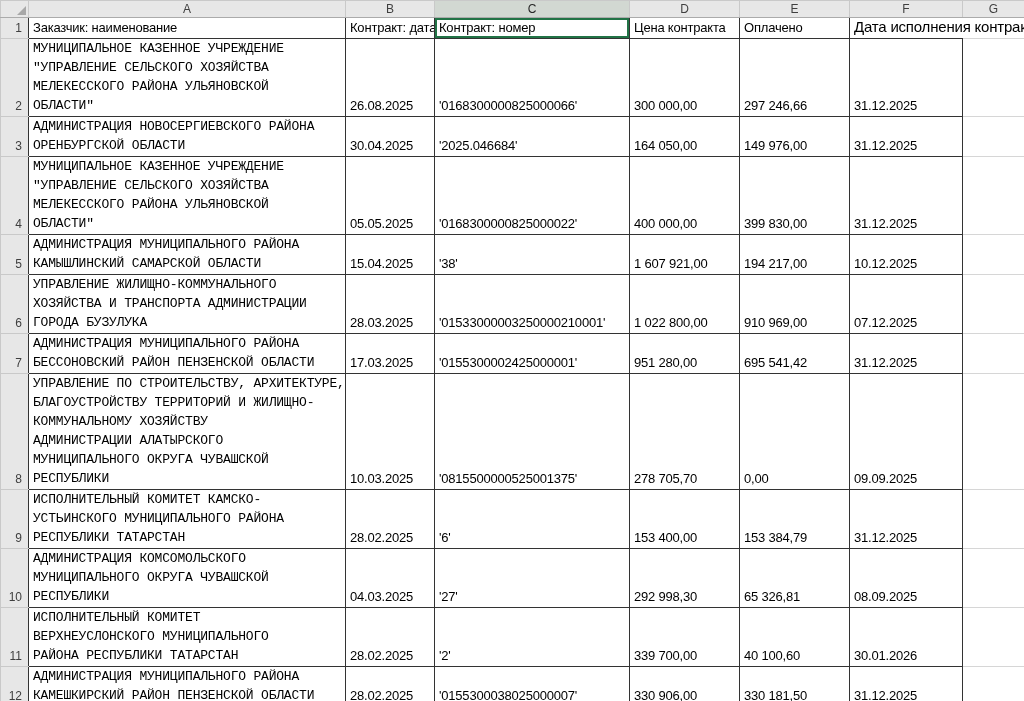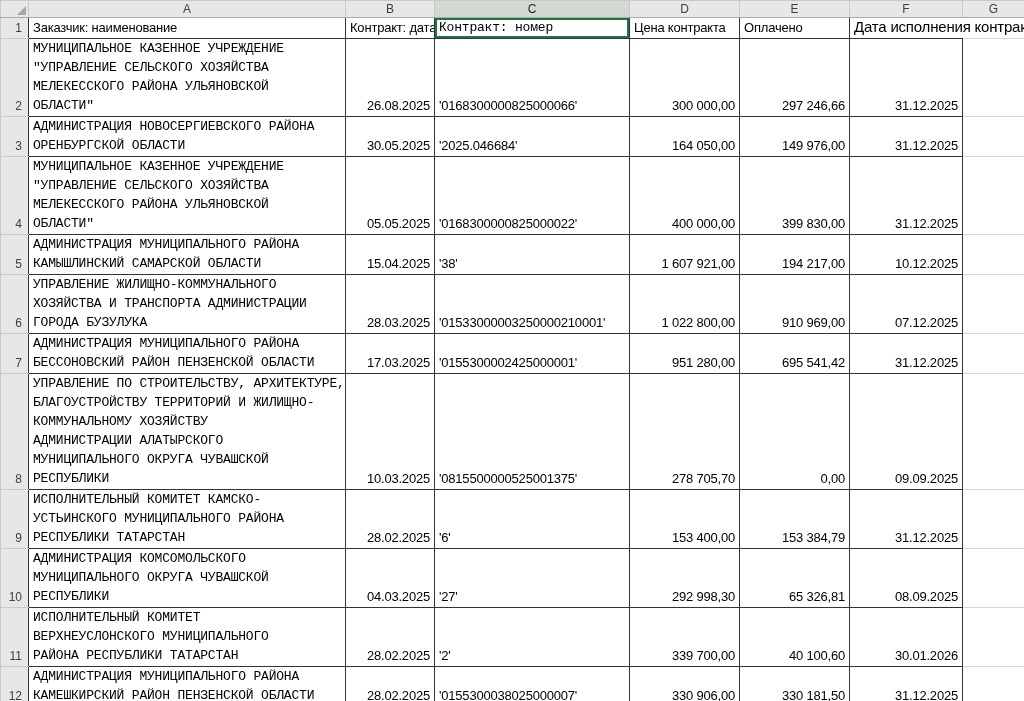--- a/index.html
+++ b/index.html
@@ -30,22 +30,22 @@
   }
 
   
   td.c{
     border:1px solid #333333;vertical-align:bottom;font-size:13px;line-height:19px;
     letter-spacing:-0.2px;padding:0 3px 1px 4px;background:#fff;
   }
   tr.hdr td.c{border-top:none;}
   td.wrap{white-space:pre;font-family:Liberation Mono, monospace;}
   td.clip{white-space:nowrap;}
-  td.num{text-align:right;padding-right:4px;}
-  td.sel{box-shadow:inset 0 0 0 2px #217346;font-family:Liberation Mono, monospace;}
+  td.num{padding-right:4px;}
+  td.sel{box-shadow:inset 0 0 0 2px #217346;}
 
   
   td.spill{position:relative;border-right:none !important;overflow:visible;}
   td.spill .spilltxt{
     position:absolute;left:4px;bottom:2px;white-space:pre;width:max-content;
     font-size:15px;line-height:19px;letter-spacing:-0.2px;
   }
 
   
   td.g{border:none;border-bottom:1px solid #D6D6D6;background:#fff;}
@@ -105,21 +105,21 @@
     <td class="c num">300 000,00</td>
     <td class="c num">297 246,66</td>
     <td class="c num">31.12.2025</td>
     <td class="g"></td>
   </tr>
 
   <tr style="height:39px">
     <td class="rh">3</td>
     <td class="c wrap">АДМИНИСТРАЦИЯ НОВОСЕРГИЕВСКОГО РАЙОНА
 ОРЕНБУРГСКОЙ ОБЛАСТИ</td>
-    <td class="c num">30.05.2025</td>
+    <td class="c num">30.04.2025</td>
     <td class="c clip">'2025.046684'</td>
     <td class="c num">164 050,00</td>
     <td class="c num">149 976,00</td>
     <td class="c num">31.12.2025</td>
     <td class="g"></td>
   </tr>
 
   <tr style="height:77px">
     <td class="rh">4</td>
     <td class="c wrap">МУНИЦИПАЛЬНОЕ КАЗЕННОЕ УЧРЕЖДЕНИЕ

